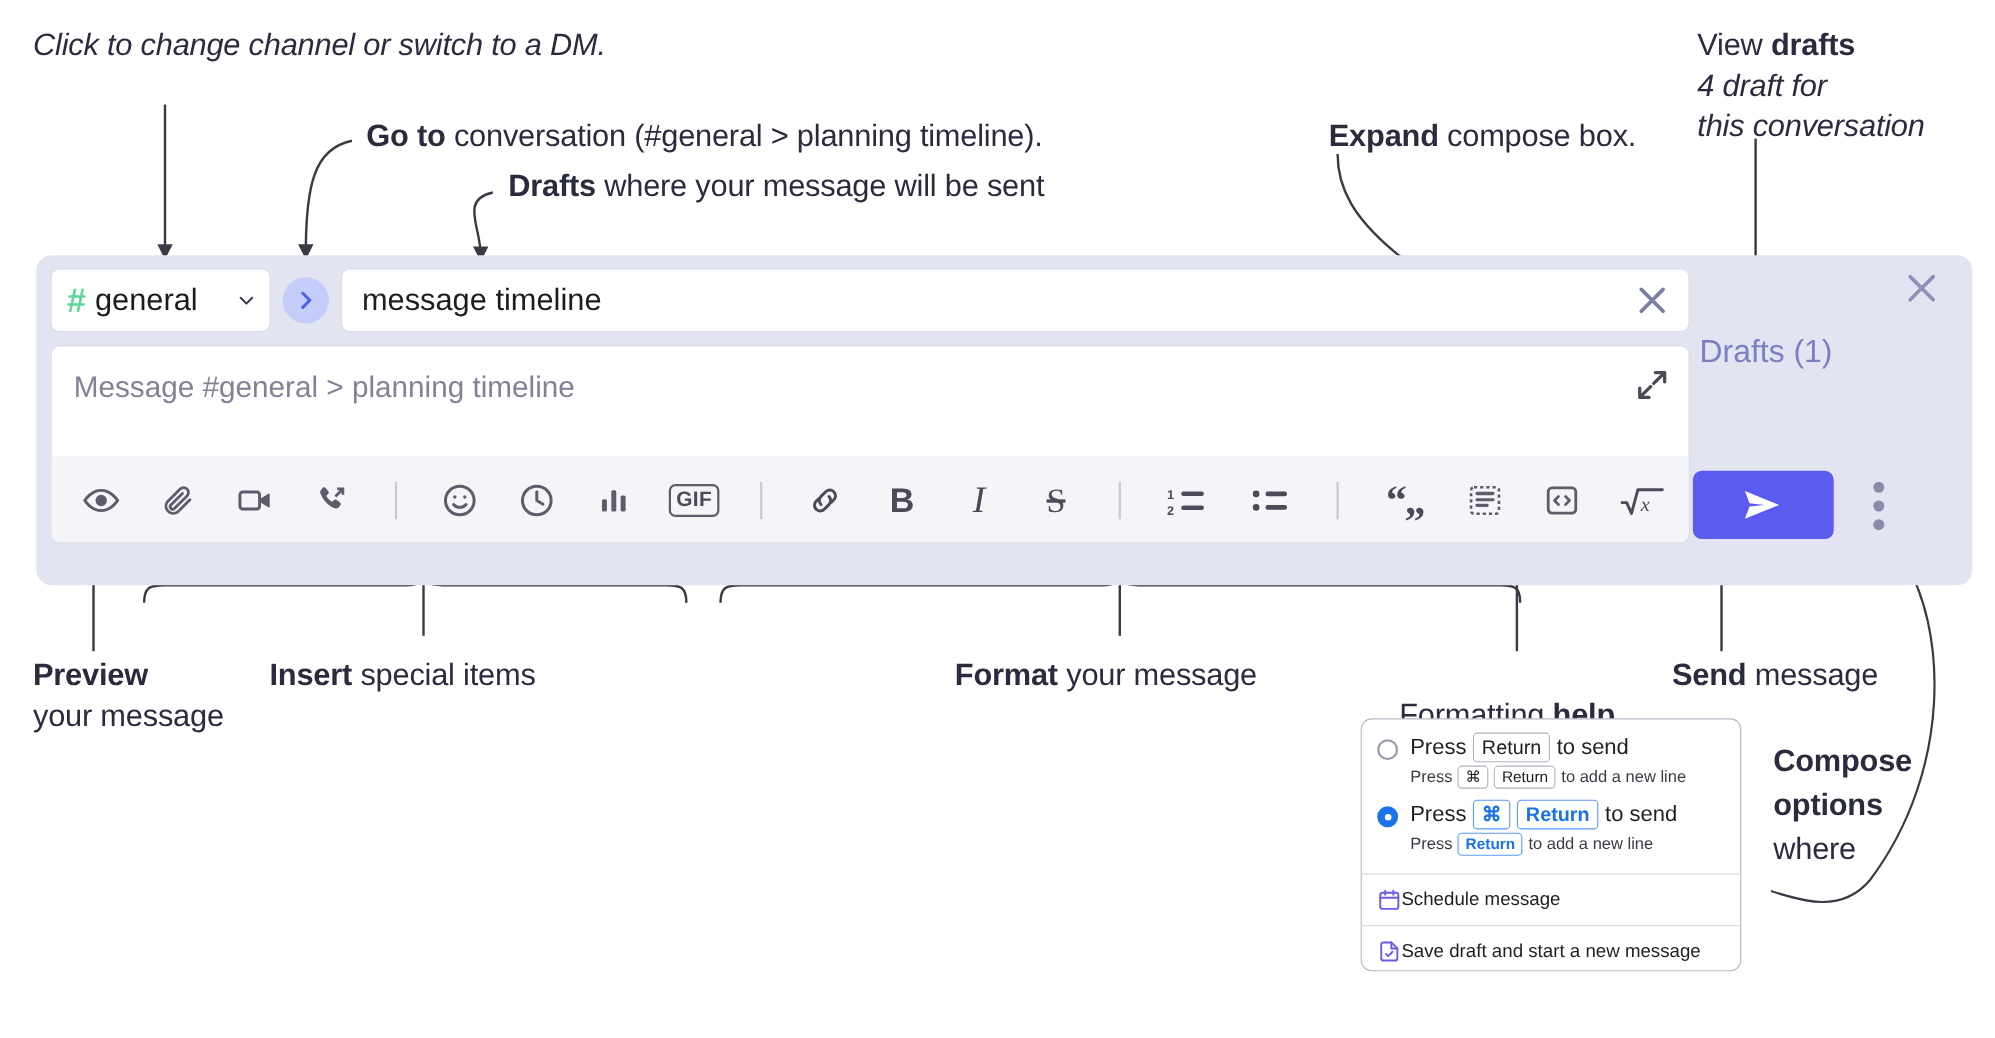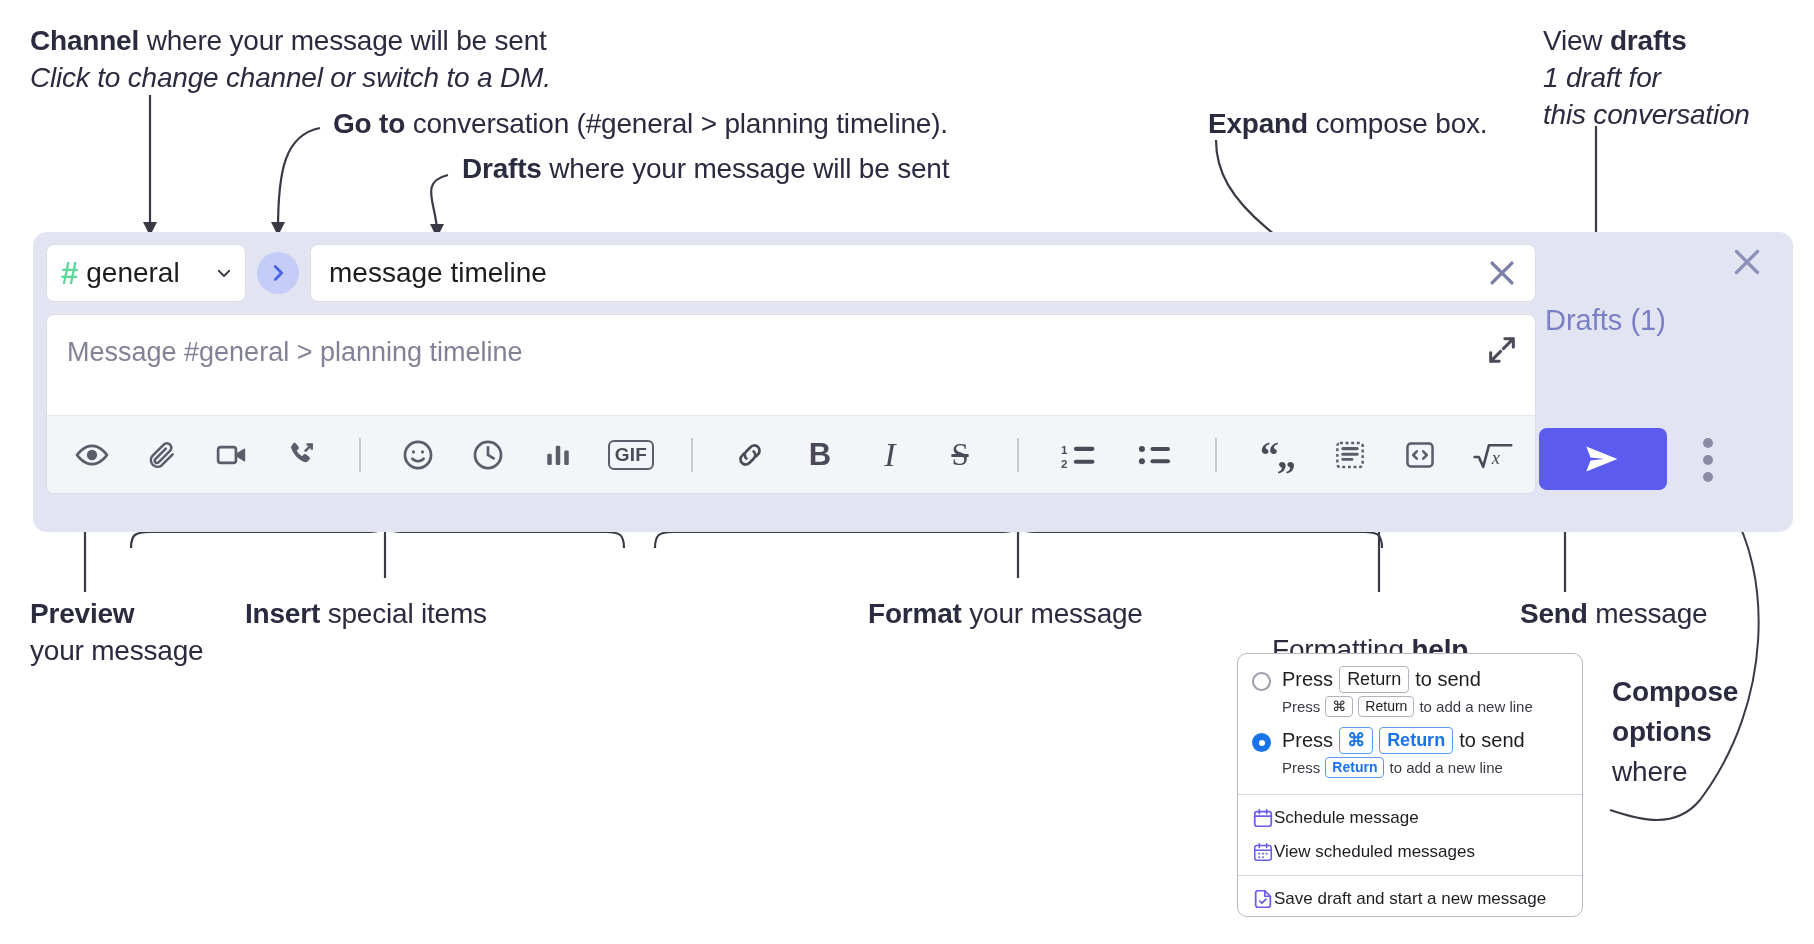--- a/index.html
+++ b/index.html
@@ -217,39 +217,38 @@
 
       <path d="M1565,592 L1565,498"></path>
       <path d="M1558,506 L1565,492 L1572,506 Z" fill="#3a3a46" stroke="none"></path>
 
       <path d="M1730,508 C1770,570 1775,700 1700,800 C1675,830 1640,820 1610,810" stroke-width="2"></path>
       <path d="M1734,512 L1729,496 L1742,508 Z" fill="#3a3a46" stroke="none"></path>
     </g>
   </svg>
 
   <div class="anno" style="left:30px; top:22px;">
-    <div><b>Channel</b><span class="reg"> where your message will be sent</span></div>
     <div><i>Click to change channel or switch to a DM.</i></div>
   </div>
 
   <div class="anno" style="left:333px; top:105px;">
     <b>Go to</b><span class="reg"> conversation (#general &gt; planning timeline).</span>
   </div>
 
   <div class="anno" style="left:462px; top:150px;">
     <b>Drafts</b><span class="reg"> where your message will be sent</span>
   </div>
 
   <div class="anno" style="left:1208px; top:105px;">
     <b>Expand</b><span class="reg"> compose box.</span>
   </div>
 
   <div class="anno" style="left:1543px; top:22px;">
     <div><span class="reg">View </span><b>drafts</b></div>
-    <div><i>1 draft for</i></div>
+    <div><i>4 draft for</i></div>
     <div><i>this conversation</i></div>
   </div>
 
   <div class="anno" style="left:30px; top:595px;">
     <div><b>Preview</b></div>
     <div><span class="reg">your message</span></div>
   </div>
 
   <div class="anno" style="left:245px; top:595px;">
     <b>Insert</b><span class="reg"> special items</span>
@@ -501,32 +500,20 @@
     <div class="menu-div"></div>
 
     <div class="menu-item">
       <svg class="menu-ic" viewBox="0 0 24 24" fill="none" stroke="#6b5ce7" stroke-width="1.9" stroke-linecap="round">
           <rect x="3" y="5" width="18" height="16" rx="2.4"></rect>
           <path d="M3 10h18M8 3v4M16 3v4"></path>
         </svg>
       <span>Schedule message</span>
     </div>
 
-    <div class="menu-item">
-      <svg class="menu-ic" viewBox="0 0 24 24" fill="none" stroke="#6b5ce7" stroke-width="1.7" stroke-linecap="round">
-          <rect x="3" y="5" width="18" height="16" rx="2.4"></rect>
-          <path d="M3 10h18M8 3v4M16 3v4"></path>
-          <circle cx="8" cy="14" r="1.1" fill="#6b5ce7" stroke="none"></circle>
-          <circle cx="12" cy="14" r="1.1" fill="#6b5ce7" stroke="none"></circle>
-          <circle cx="16" cy="14" r="1.1" fill="#6b5ce7" stroke="none"></circle>
-          <circle cx="8" cy="17.6" r="1.1" fill="#6b5ce7" stroke="none"></circle>
-          <circle cx="12" cy="17.6" r="1.1" fill="#6b5ce7" stroke="none"></circle>
-        </svg>
-      <span>View scheduled messages</span>
-    </div>
 
     <div class="menu-div"></div>
 
     <div class="menu-item">
       <svg class="menu-ic" viewBox="0 0 24 24" fill="none" stroke="#6b5ce7" stroke-width="1.9" stroke-linecap="round" stroke-linejoin="round">
           <path d="M14 3H6.4A2.4 2.4 0 004 5.4v13.2A2.4 2.4 0 006.4 21h11.2a2.4 2.4 0 002.4-2.4V9z"></path>
           <path d="M14 3v6h6"></path>
           <path d="M8.6 14.4l2.2 2.2 4.4-4.4"></path>
         </svg>
       <span>Save draft and start a new message</span>

